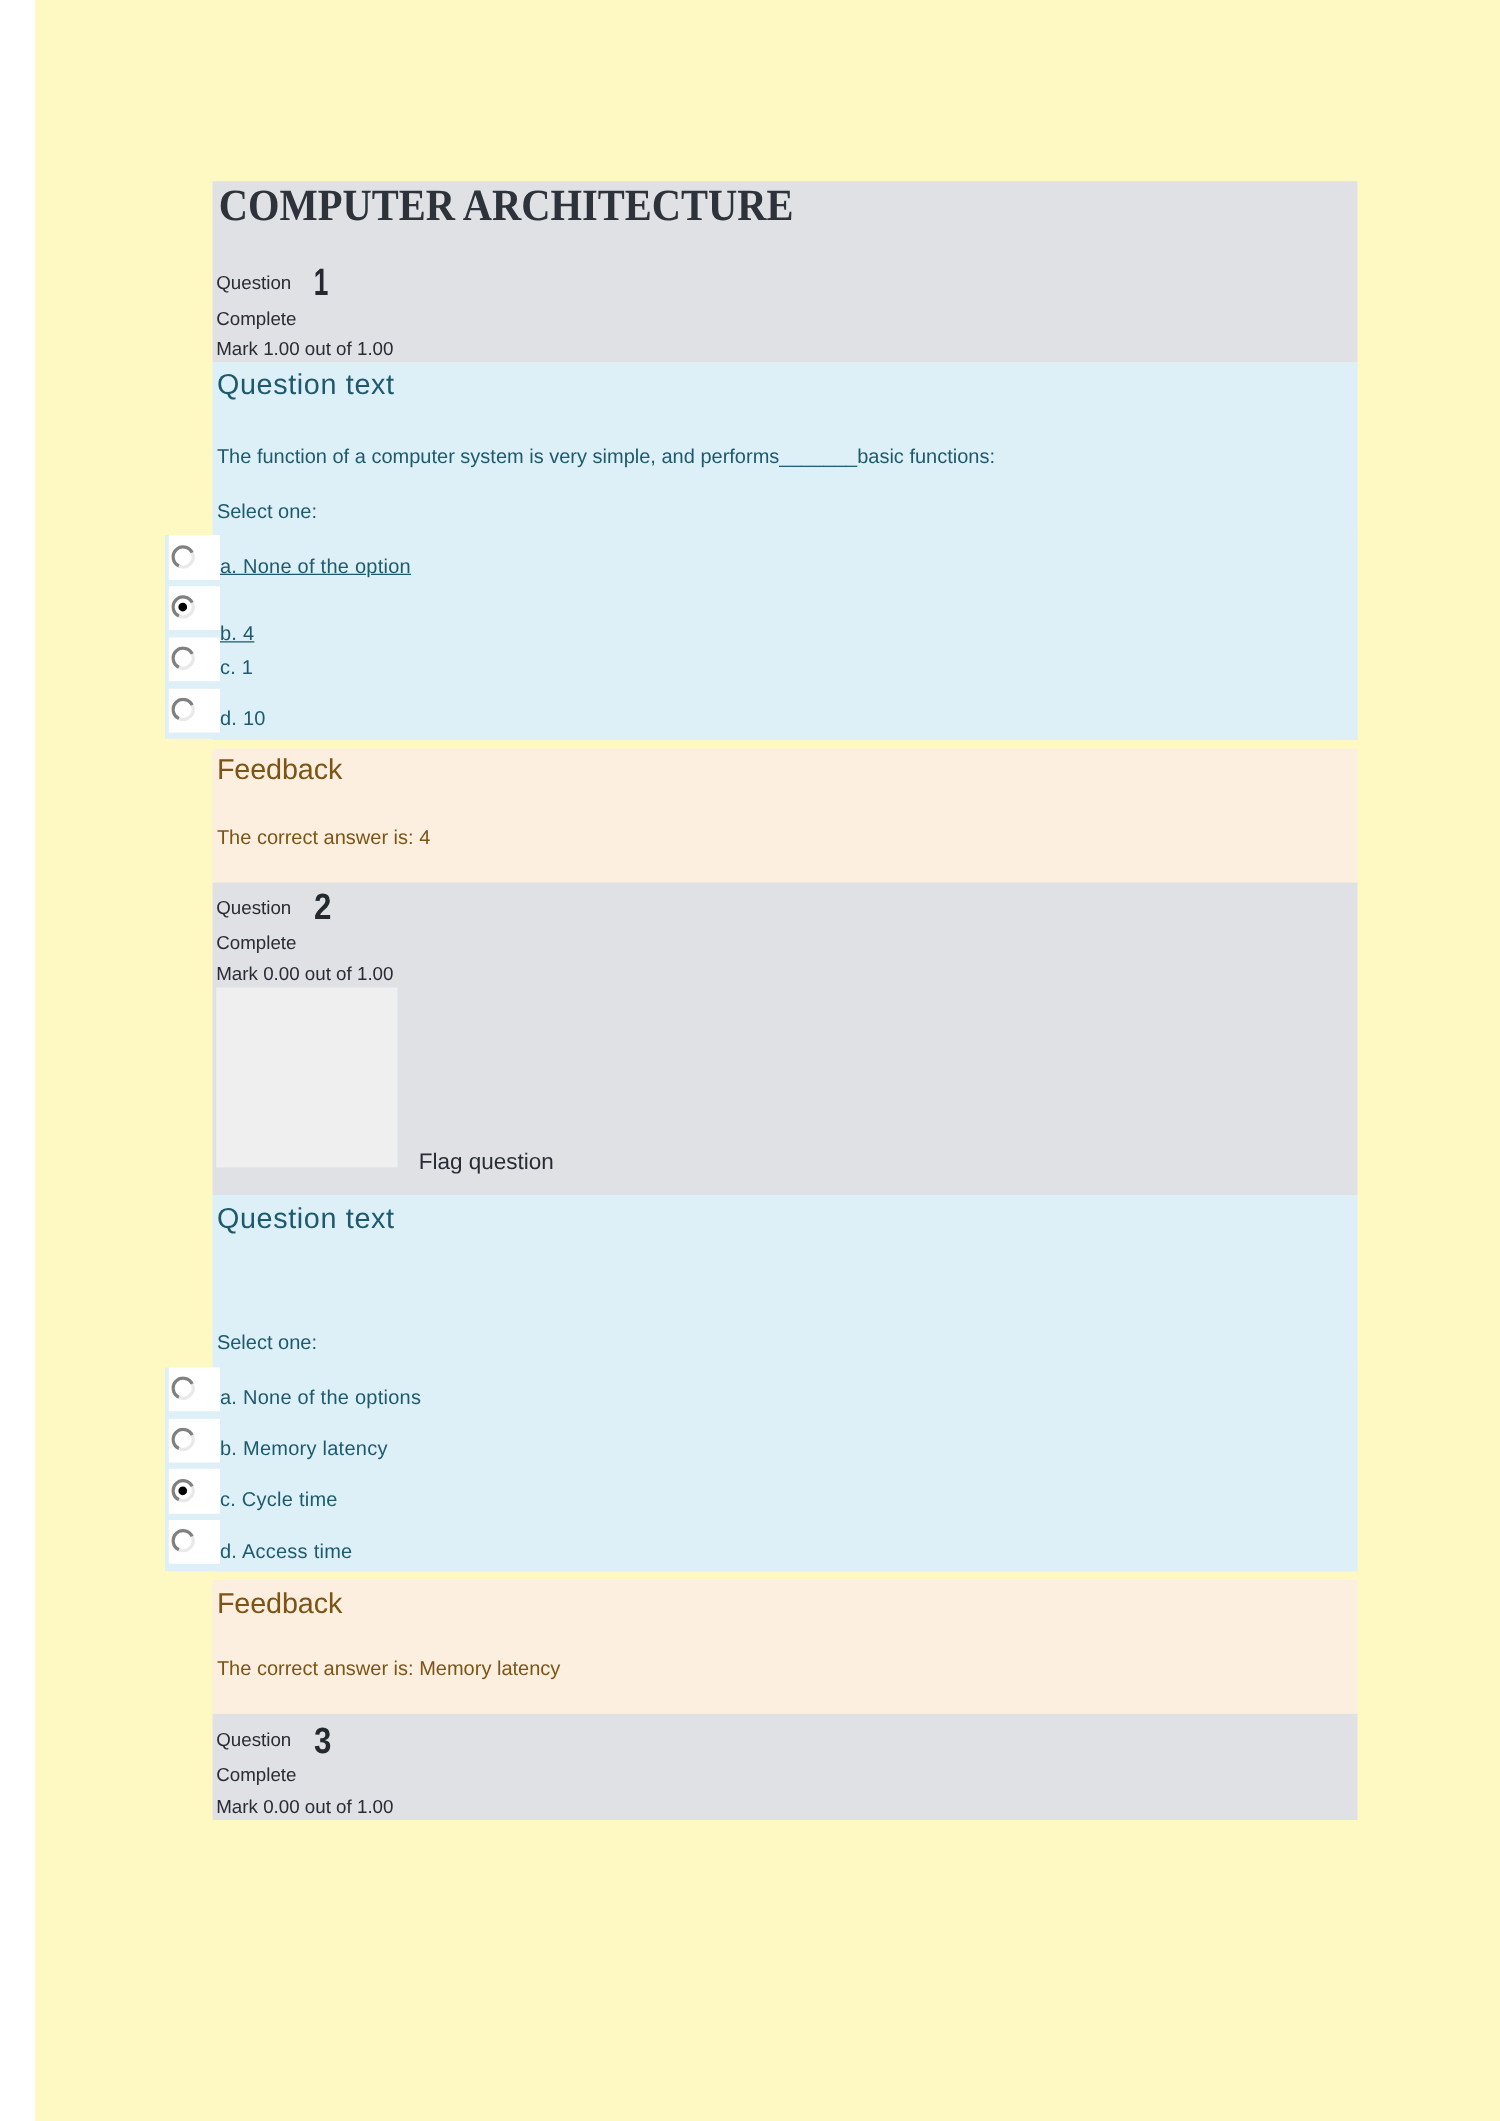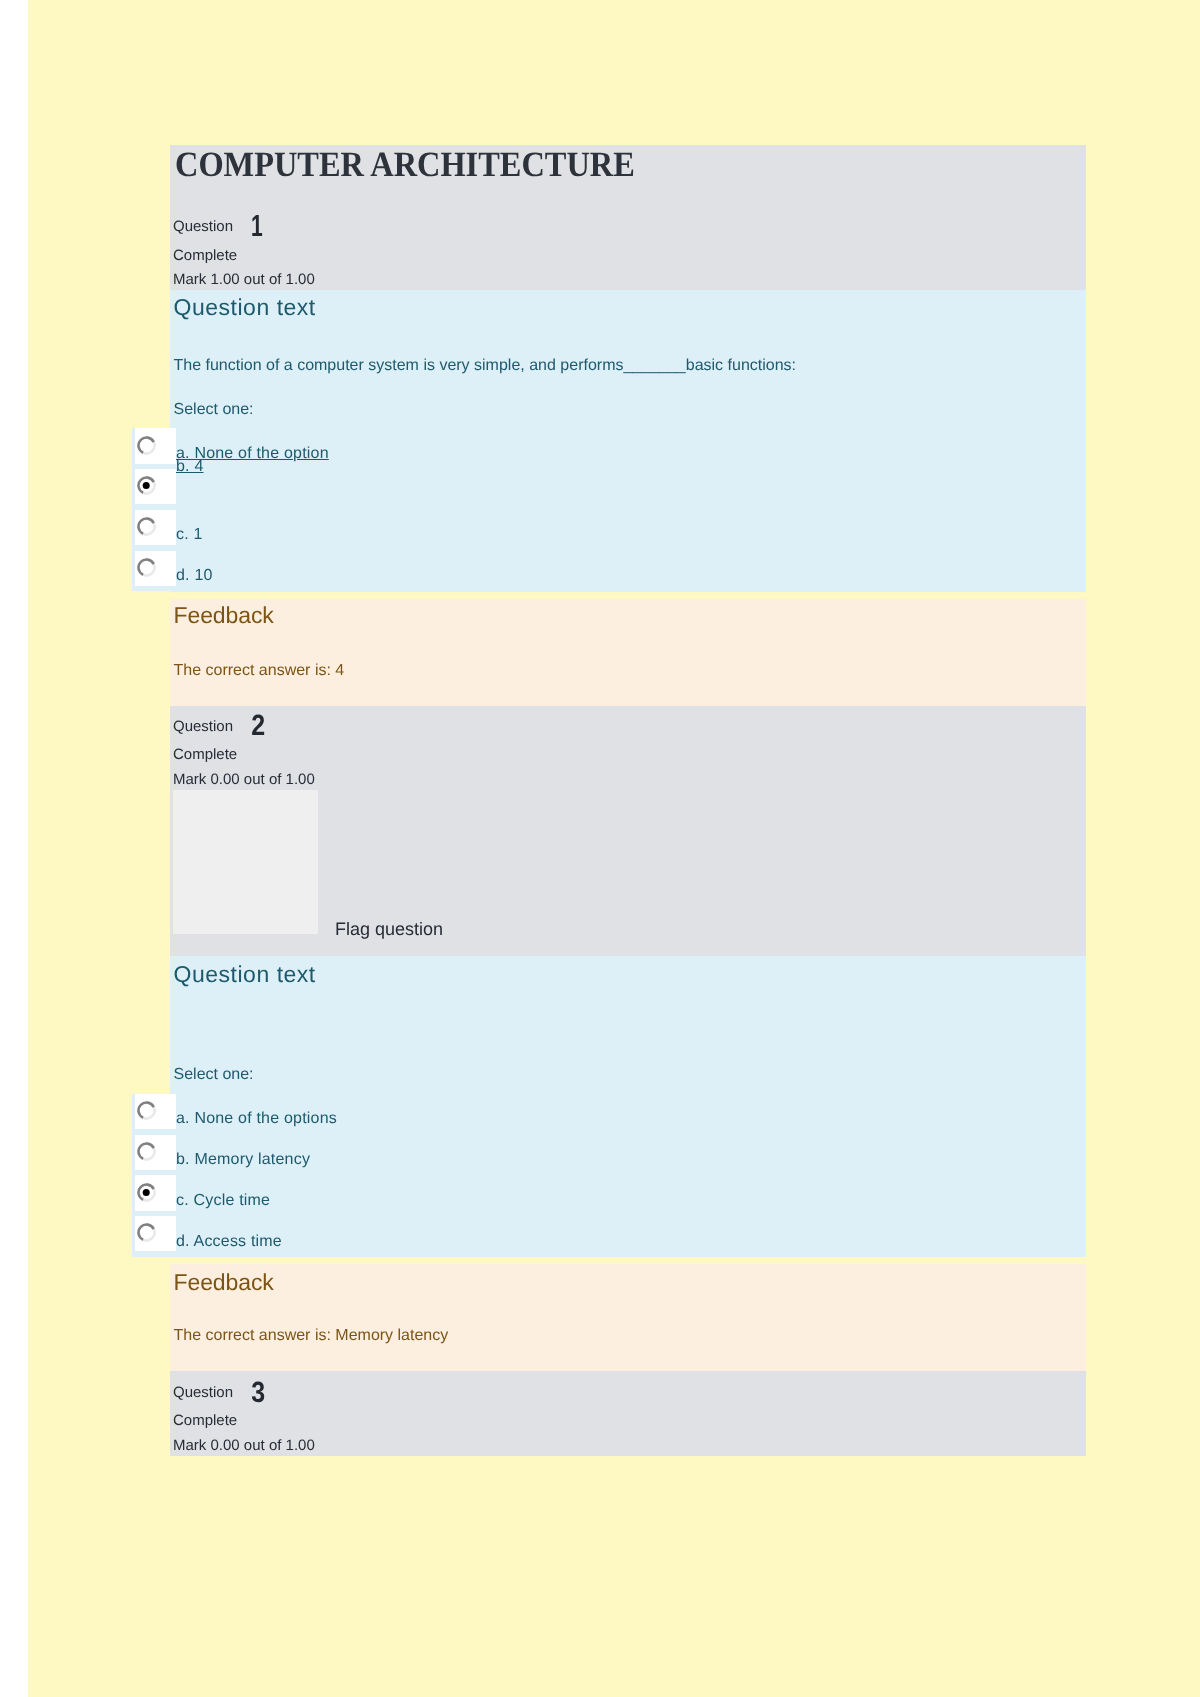--- a/index.html
+++ b/index.html
@@ -95,21 +95,21 @@
   </div>
   <div class="t btext optlabel" style="left:148px;top:445.8px;text-decoration:underline;">a. None of the option</div>
   <div class="optbox" style="left:107px;top:469.1px;height:35.3px;">
     <span class="radio-wrap"><svg width="19" height="19" viewBox="0 0 19 19">
           <circle cx="9.5" cy="9.5" r="8.0" fill="#ffffff"></circle>
           <path d="M6.12 16.75 A8.0 8.0 0 0 0 16.75 6.12" fill="none" stroke="#e9e9e9" stroke-width="2.6"></path>
           <path d="M6.12 16.75 A8.0 8.0 0 1 1 16.75 6.12" fill="none" stroke="#808080" stroke-width="2.6"></path>
           <circle cx="9.2" cy="9.6" r="3.5" fill="#000000"></circle>
         </svg></span>
   </div>
-  <div class="t btext optlabel" style="left:148px;top:459px;text-decoration:underline;">b. 4</div>
+  <div class="t btext optlabel" style="left:148px;top:500px;text-decoration:underline;">b. 4</div>
   <div class="optbox" style="left:107px;top:509.8px;height:35.3px;">
     <span class="radio-wrap"><svg width="19" height="19" viewBox="0 0 19 19">
           <circle cx="9.5" cy="9.5" r="8.0" fill="#ffffff"></circle>
           <path d="M6.12 16.75 A8.0 8.0 0 0 0 16.75 6.12" fill="none" stroke="#e9e9e9" stroke-width="2.6"></path>
           <path d="M6.12 16.75 A8.0 8.0 0 1 1 16.75 6.12" fill="none" stroke="#808080" stroke-width="2.6"></path>
         </svg></span>
   </div>
   <div class="t btext optlabel" style="left:148px;top:527.2px;">c. 1</div>
   <div class="optbox" style="left:107px;top:550.5px;height:35.3px;">
     <span class="radio-wrap"><svg width="19" height="19" viewBox="0 0 19 19">

